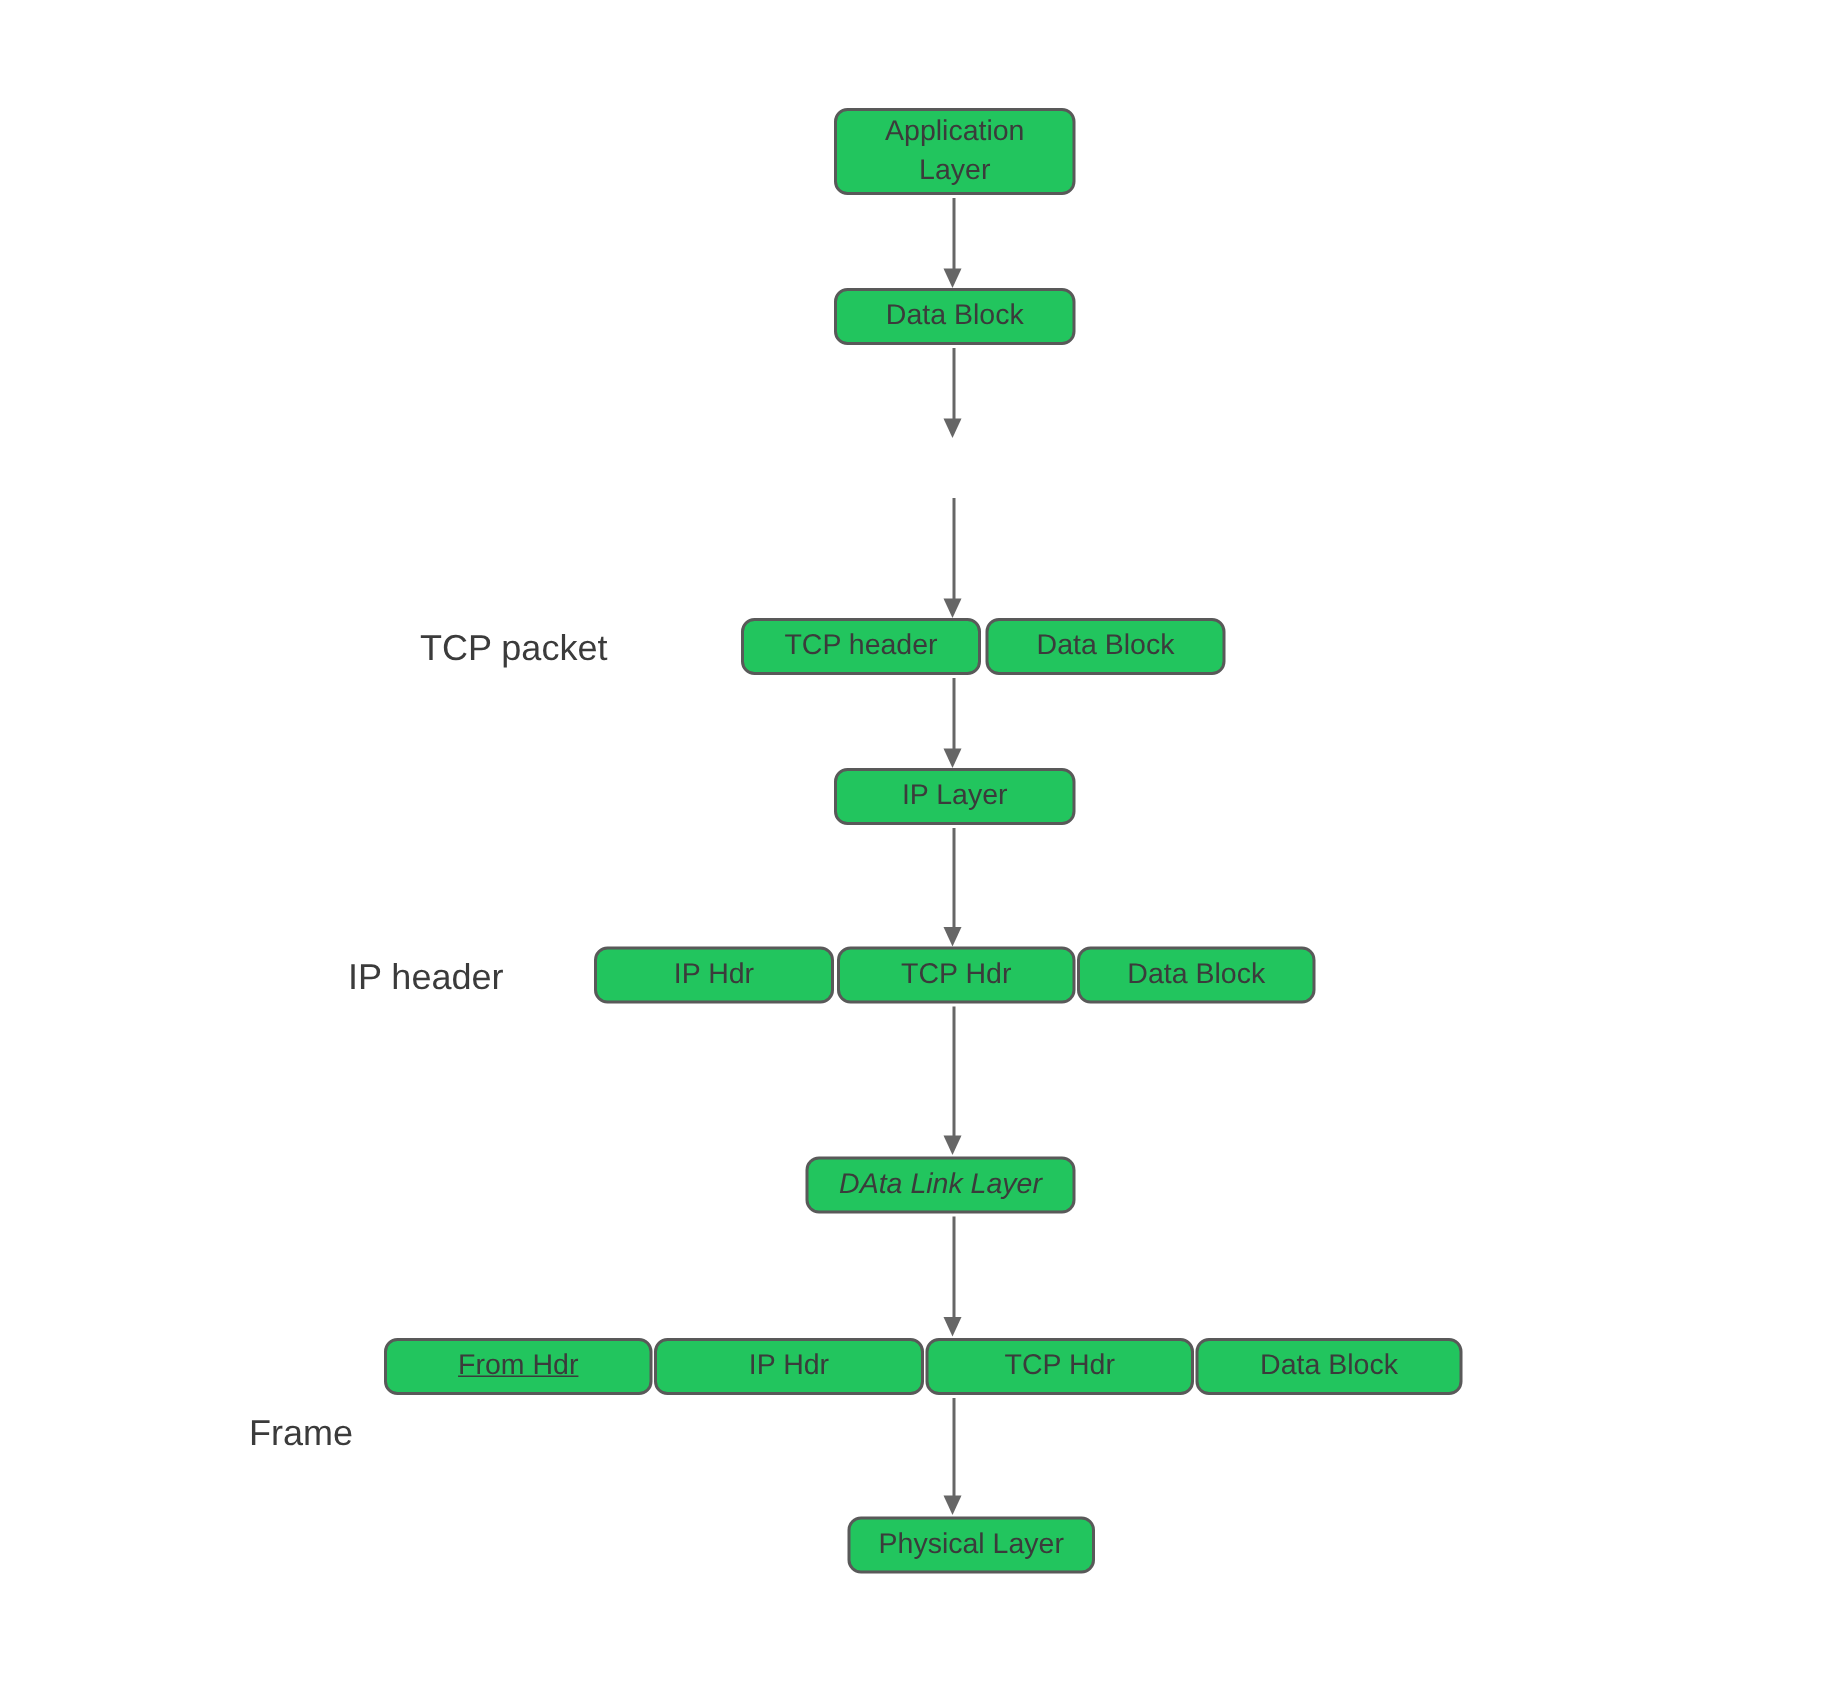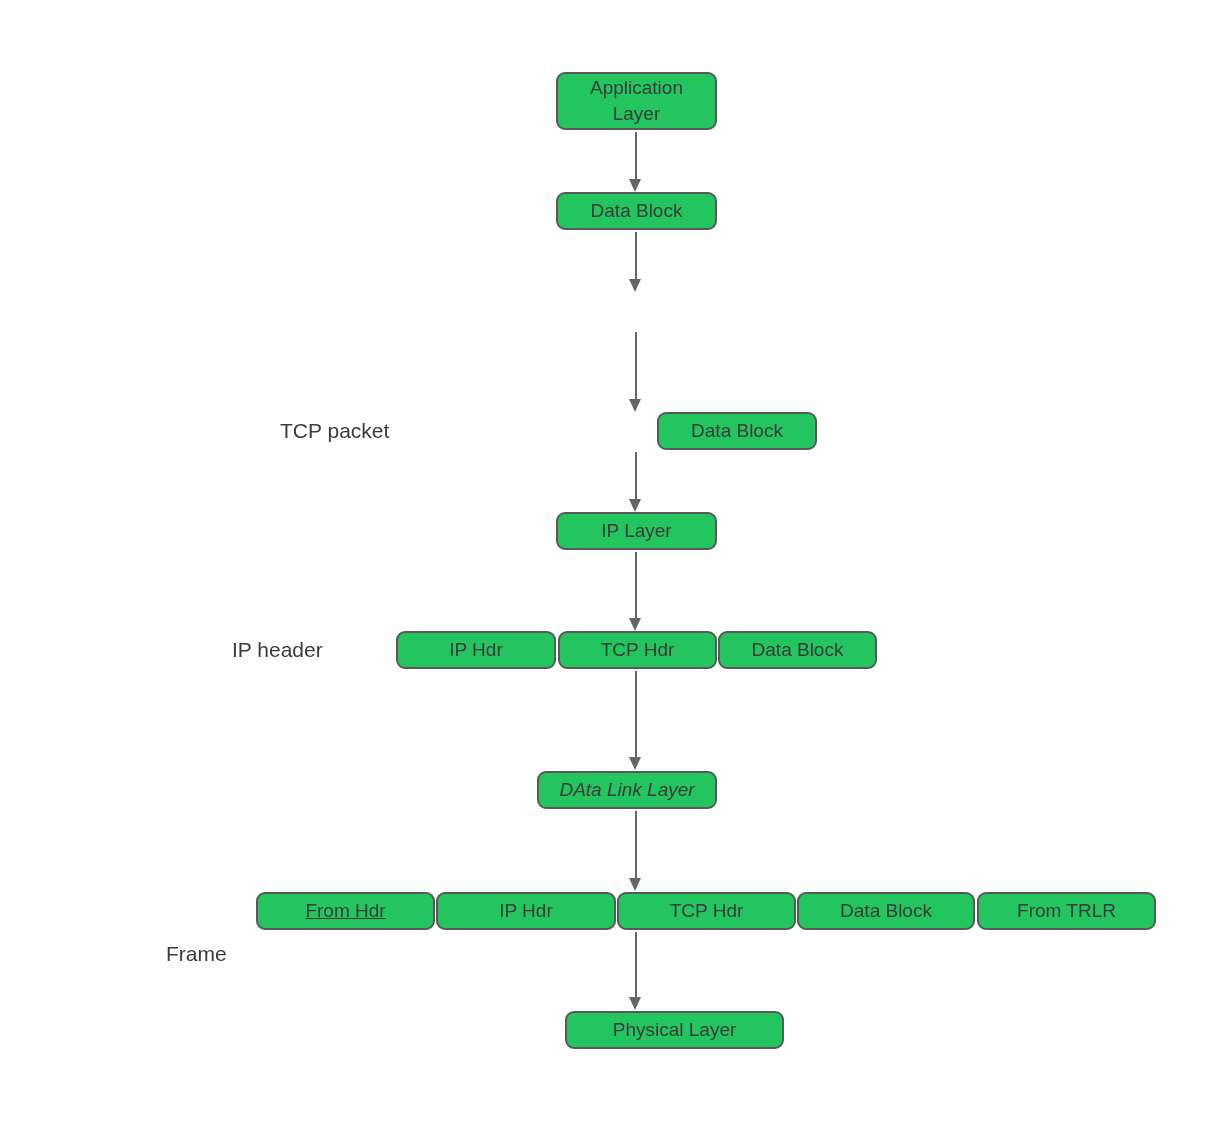--- a/index.html
+++ b/index.html
@@ -28,21 +28,21 @@
     border:2.5px solid var(--border);
     border-radius:9px;
     background:#22c55e;
     font-size:19px;
     line-height:1.35;
     padding:0 10px;
     color:var(--text);
   }
   .row-label{
     position:absolute;
-    font-size:21px;
+    font-size:24px;
     color:var(--text);
     white-space:nowrap;
   }
   .arrow{position:absolute;left:0;top:0;width:0;height:0;}
   .vline{
     position:absolute;
     width:2px;
     background:var(--arrow);
   }
   .ahead{
@@ -57,39 +57,39 @@
 <body>
 
 <div class="canvas">
 
   <div class="node" style="left:556px;top:72px;width:161px;height:58px;">Application Layer</div>
 
   <div class="node" style="left:556px;top:192px;width:161px;height:38px;">Data Block</div>
 
 
   <div class="row-label" style="left:280px;top:419px;">TCP packet</div>
+  <div class="node" style="left:494px;top:412px;width:160px;height:38px;">TCP header</div>
   <div class="node" style="left:657px;top:412px;width:160px;height:38px;">Data Block</div>
 
   <div class="node" style="left:556px;top:512px;width:161px;height:38px;">IP Layer</div>
 
   <div class="row-label" style="left:232px;top:638px;">IP header</div>
   <div class="node" style="left:396px;top:631px;width:160px;height:38px;">IP Hdr</div>
   <div class="node" style="left:558px;top:631px;width:159px;height:38px;">TCP Hdr</div>
   <div class="node" style="left:718px;top:631px;width:159px;height:38px;">Data Block</div>
 
   <div class="node" style="left:537px;top:771px;width:180px;height:38px;font-style:italic;">DAta Link Layer</div>
 
   <div class="row-label" style="left:166px;top:898px;margin-top:44px;">Frame</div>
   <div class="node" style="left:256px;top:892px;width:179px;height:38px;text-decoration:underline;">From Hdr</div>
   <div class="node" style="left:436px;top:892px;width:180px;height:38px;">IP Hdr</div>
   <div class="node" style="left:617px;top:892px;width:179px;height:38px;">TCP Hdr</div>
   <div class="node" style="left:797px;top:892px;width:178px;height:38px;">Data Block</div>
-  <div class="node" style="left:977px;top:892px;width:179px;height:38px;">From TRLR</div>
 
-  <div class="node" style="left:565px;top:1011px;width:219px;height:38px;">Physical Layer</div>
+  <div class="node" style="left:565px;top:1011px;width:165px;height:38px;">Physical Layer</div>
 
   <div class="arrow">
     <div class="vline" style="left:635px;top:132px;height:48px;"></div>
     <div class="ahead" style="left:629px;top:179px;"></div>
   </div>
 
   <div class="arrow">
     <div class="vline" style="left:635px;top:232px;height:48px;"></div>
     <div class="ahead" style="left:629px;top:279px;"></div>
   </div>

